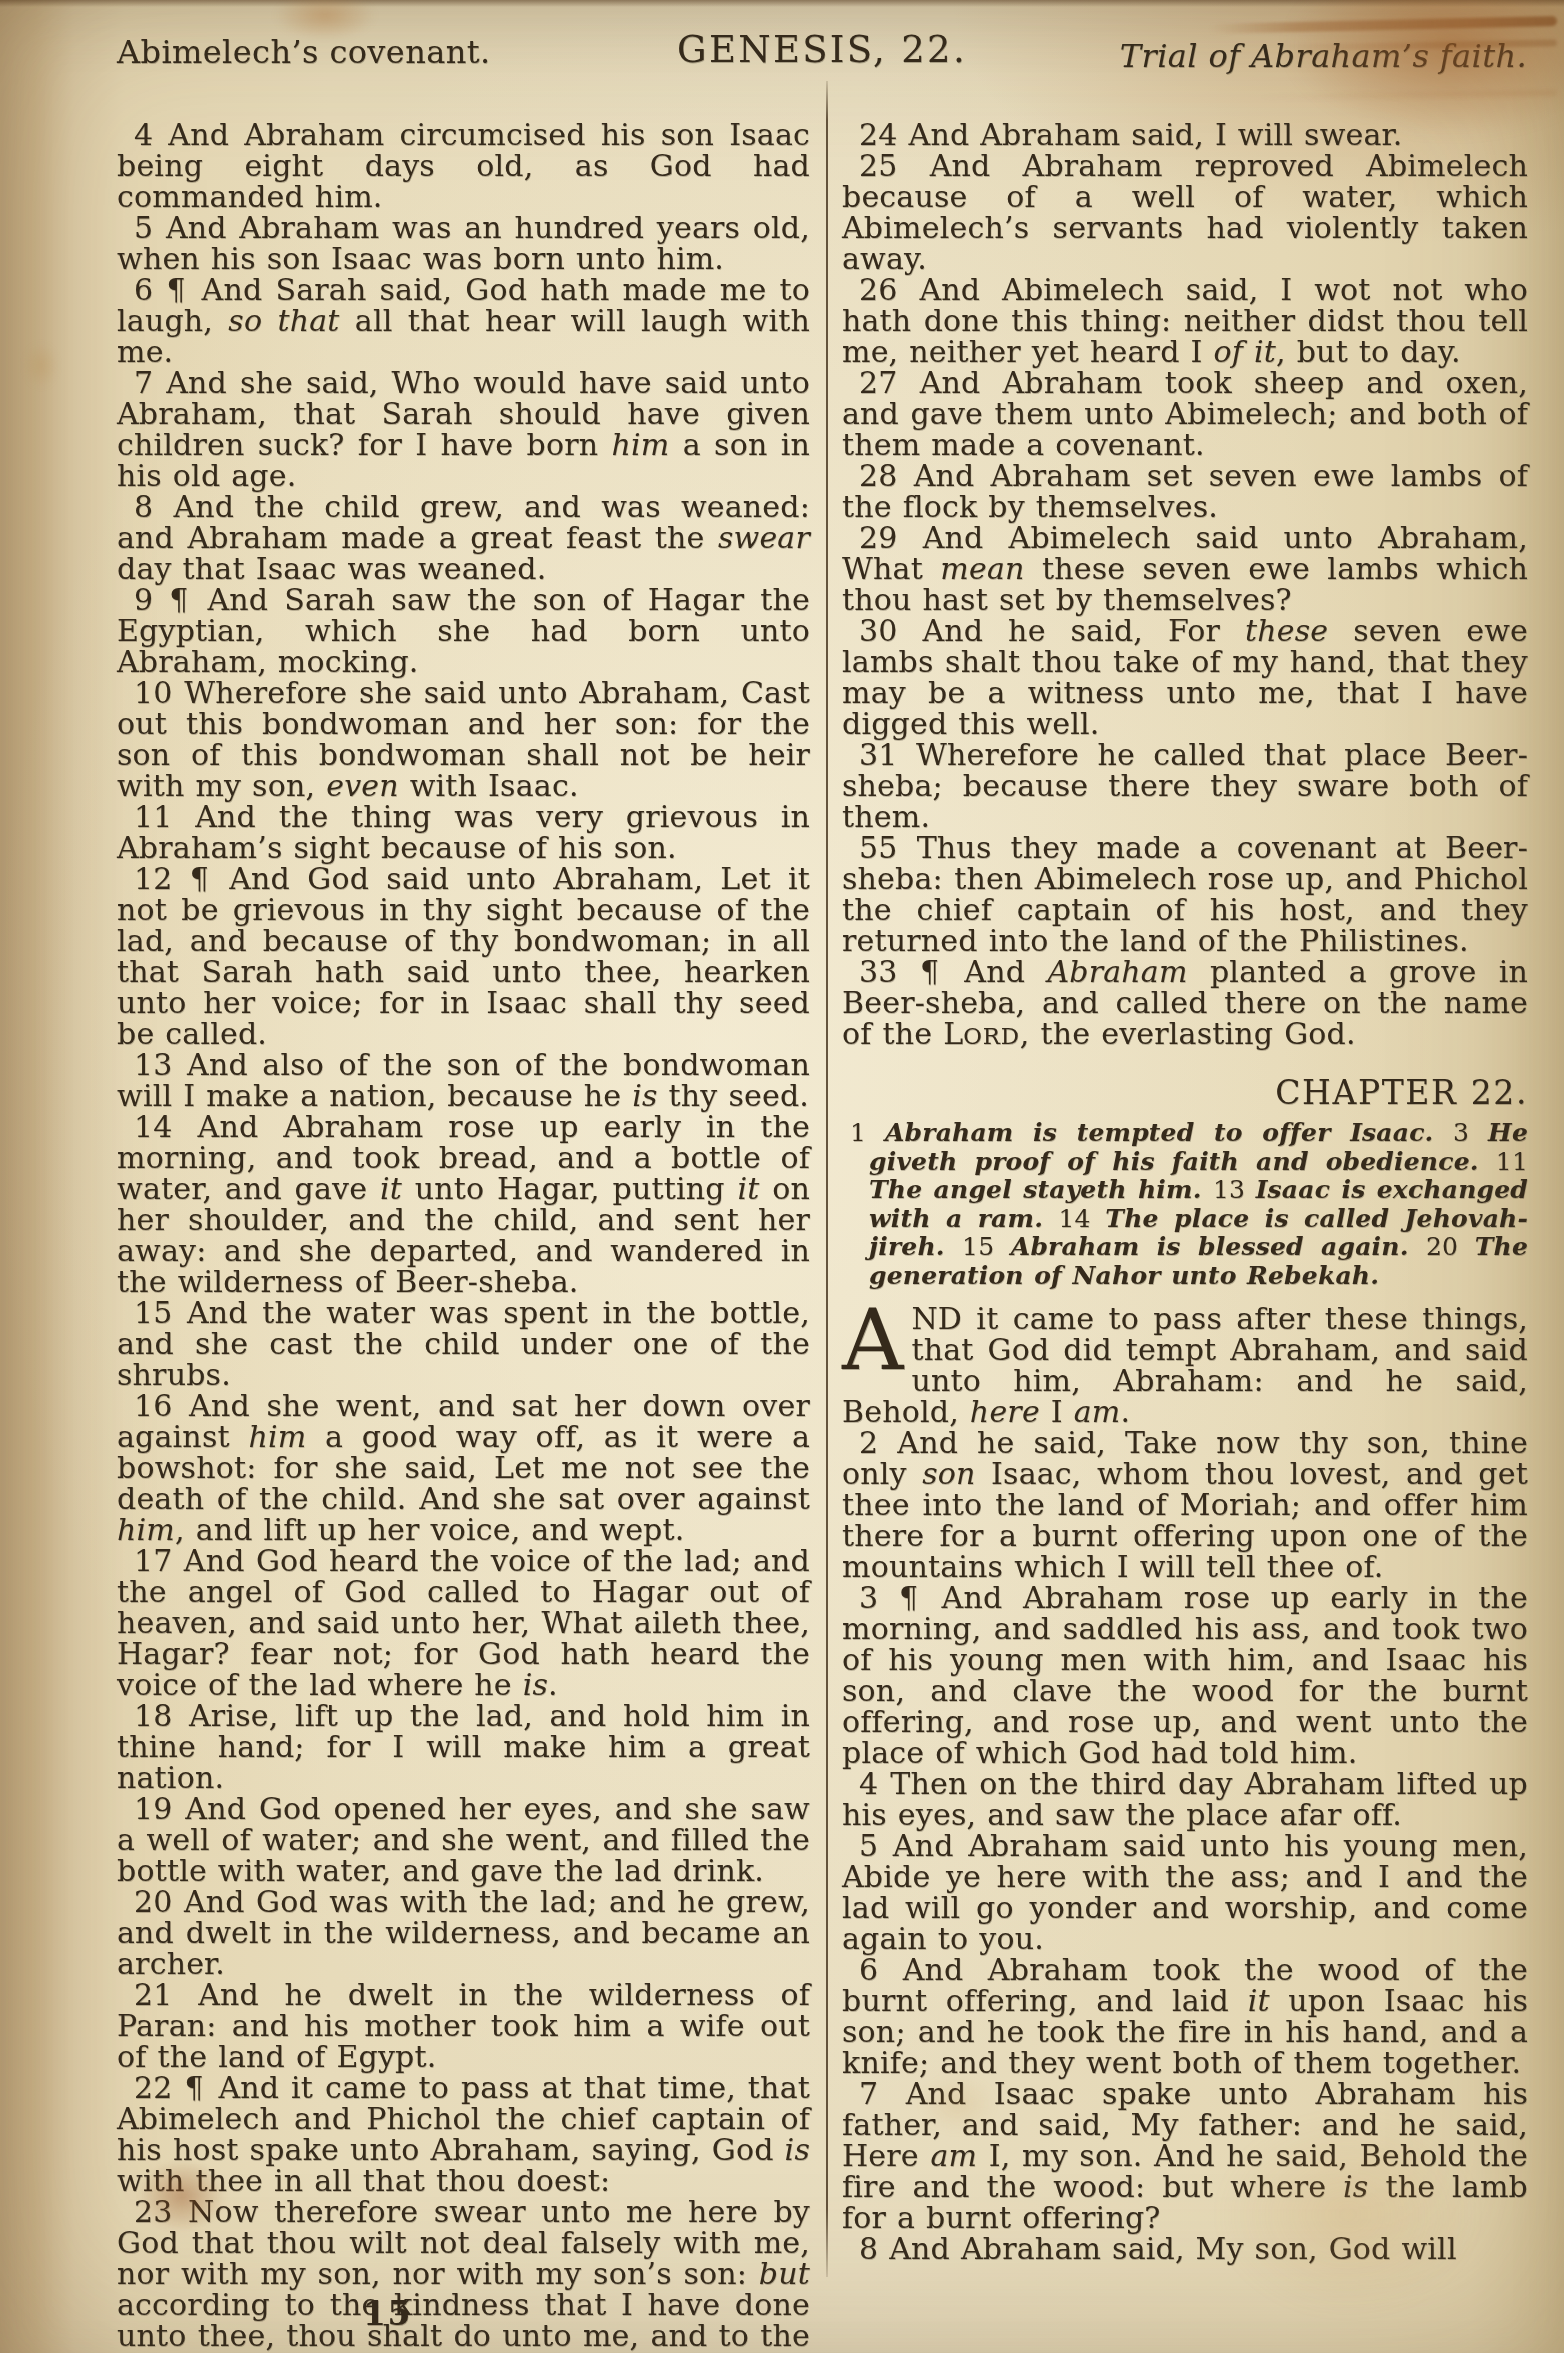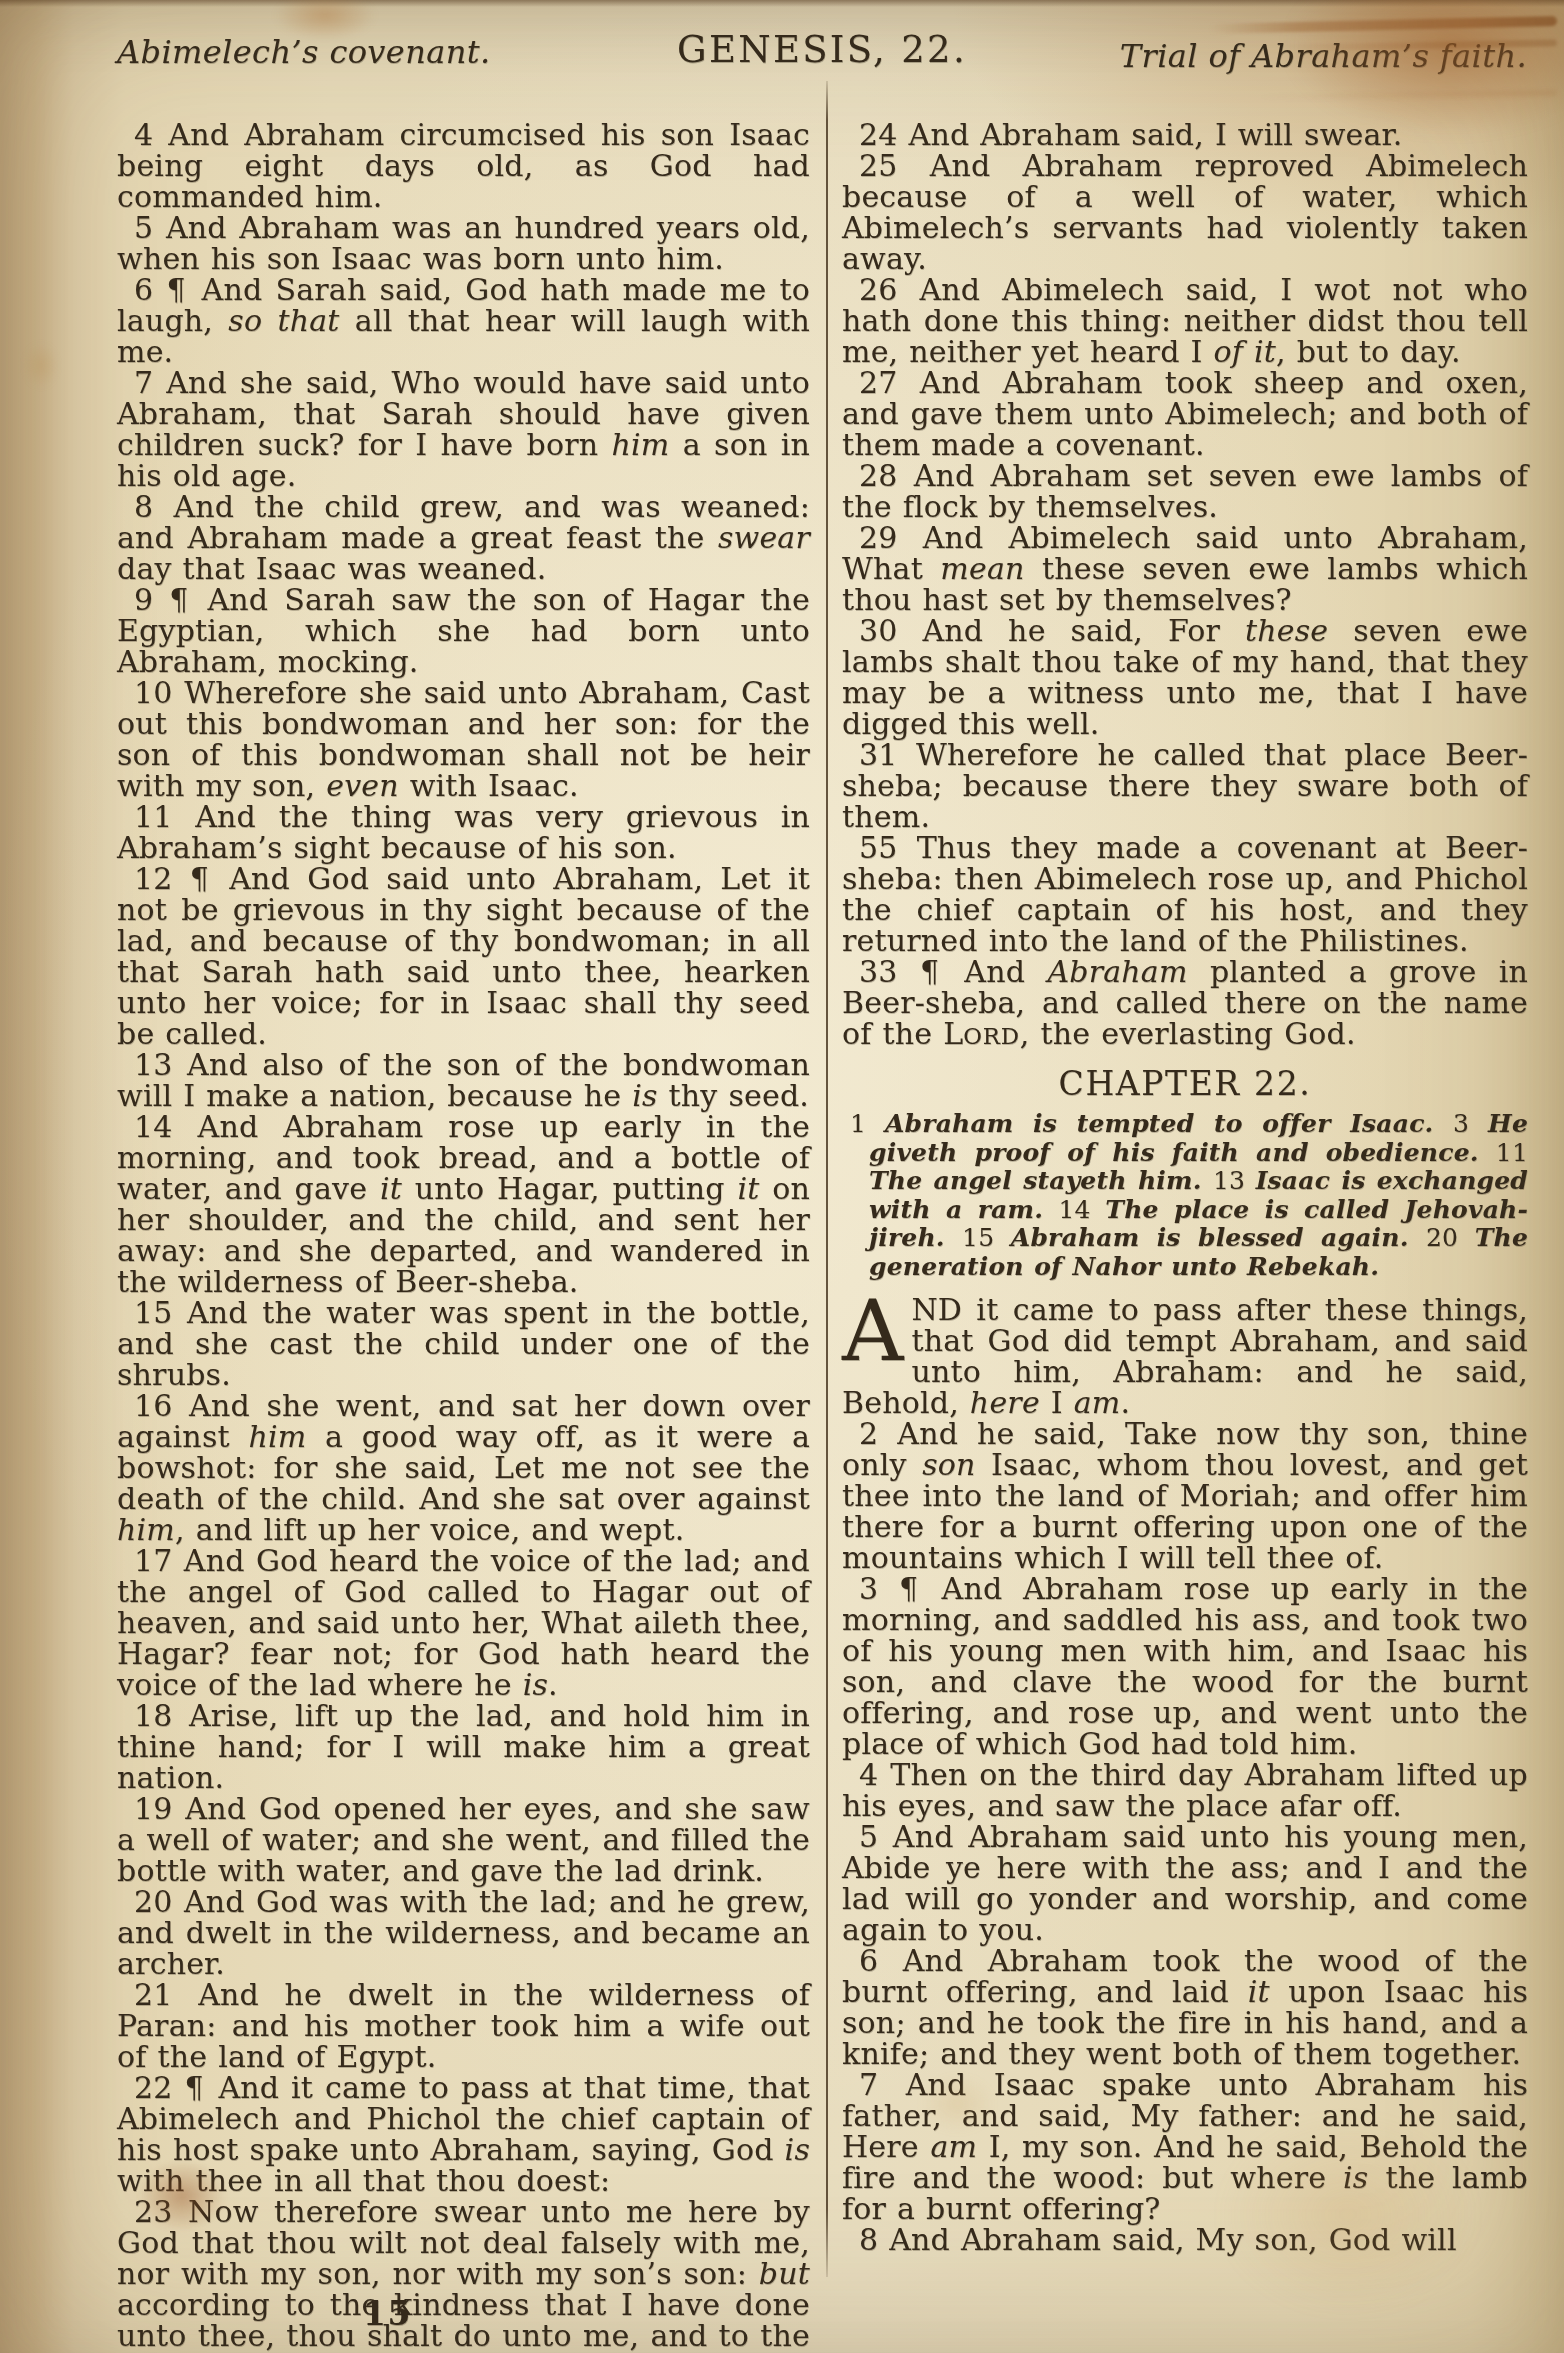--- a/index.html
+++ b/index.html
@@ -10,36 +10,36 @@
       radial-gradient(ellipse 704px 376px at 90% 0%, rgba(166,108,52,0.34), rgba(166,108,52,0) 65%),
       radial-gradient(ellipse 978px 1448px at 46% 45%, rgba(252,246,226,0.55), rgba(252,246,226,0) 75%),
       linear-gradient(90deg,#c3aa81 0,#cdb68c 35px,#dccba6 74px,#e4d6b2 125px,#e7dbba 329px,#e8ddbf 55%,#e5d8b5 82%,#e0d1ab 94%,#d6c498 100%),
       #e6d9b8;
     box-shadow: inset 0 0 172px rgba(105,78,45,.28), inset 0 19.6px 55px rgba(105,78,45,.16);
   }
   .top-edge{position:absolute;top:0;left:0;right:0;height:7px;
     background:linear-gradient(180deg,rgba(80,52,25,.5),rgba(80,52,25,0));}
   
   .header{position:absolute;top:31px;left:117px;right:38px;height:55px;}
-  .header-left{position:absolute;left:0;top:1.6px;font-style:italic;font-size:32px;letter-spacing:0.4px;}
+  .header-left{position:absolute;left:0;top:1.6px;font-size:32px;letter-spacing:0.4px;}
   .header-center{position:absolute;left:50%;transform:translateX(-50%);top:-3.1px;font-size:37px;letter-spacing:2.3px;}
   .header-right{position:absolute;right:0;top:6.3px;font-style:italic;font-size:32px;letter-spacing:0.4px;}
   .header span{text-shadow:0.5px 0.6px 0 rgba(53,42,27,.3);}
   
   .col{position:absolute;top:119px;font-size:30px;line-height:31px;text-align:justify;
        letter-spacing:0.2px;word-spacing:1.2px;text-shadow:0.5px 0.6px 0 rgba(53,42,27,.28);}
   .col-left{left:117px;width:693px;}
   .col-right{left:842px;width:686px;}
   .verse{margin:0;text-indent:17px;}
   .verse-first{text-indent:0;}
   .it{font-style:italic;}
   .sc .scr{font-size:.76em;letter-spacing:0.8px;}
   .pil{letter-spacing:1.6px;}
   .dropcap{float:left;font-size:85px;line-height:63px;padding:4.7px 7.8px 0 0;text-shadow:0.8px 0.8px 0 rgba(53,42,27,.35);}
-  .chapter-heading{text-align:center;text-indent:0;margin:16px 0 11px;font-size:33px;letter-spacing:1.6px;}
+  .chapter-heading{text-align:right;text-indent:0;margin:25px 0 11px;font-size:33px;letter-spacing:1.6px;}
   .summary{font-size:25px;line-height:28.6px;margin:0 0 12.5px;padding-left:27px;text-indent:-19px;word-spacing:1.6px;}
   .summary .it{font-style:italic;font-weight:bold;}
   .divider{position:absolute;left:826px;top:81px;width:2.3px;height:2196px;
     background:linear-gradient(180deg,rgba(70,52,30,.15),rgba(70,52,30,.82) 39px,rgba(70,52,30,.82) 2128px,rgba(70,52,30,.15));}
   .page-number{position:absolute;left:329px;top:2294px;width:117px;text-align:center;
     font-size:33px;font-weight:bold;letter-spacing:1.6px;text-shadow:0.5px 0.6px 0 rgba(53,42,27,.3);}
   
   .artifact{position:absolute;pointer-events:none;}
   .stain-tr-corner{top:-47px;right:-55px;width:336px;height:184px;
     background:radial-gradient(closest-side, rgba(158,95,42,.55), rgba(158,95,42,0));filter:blur(6.3px);}

